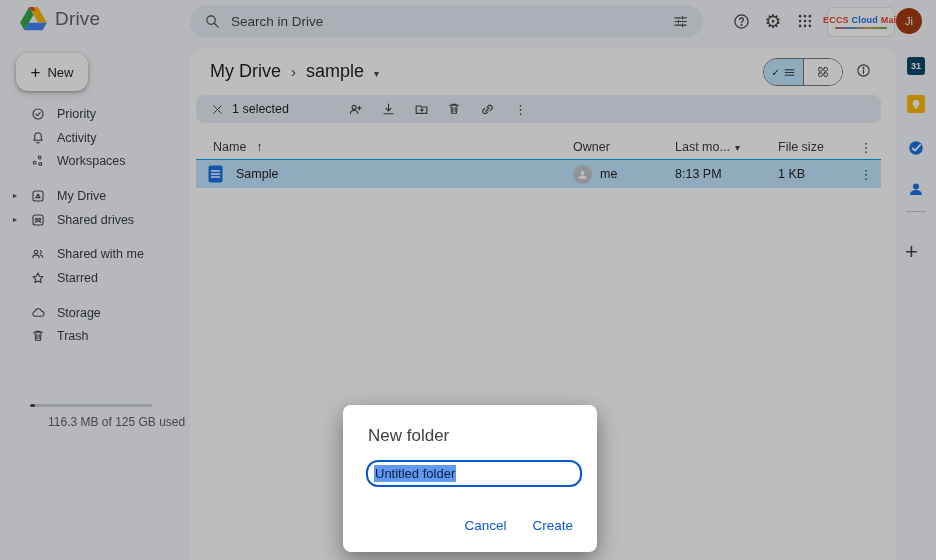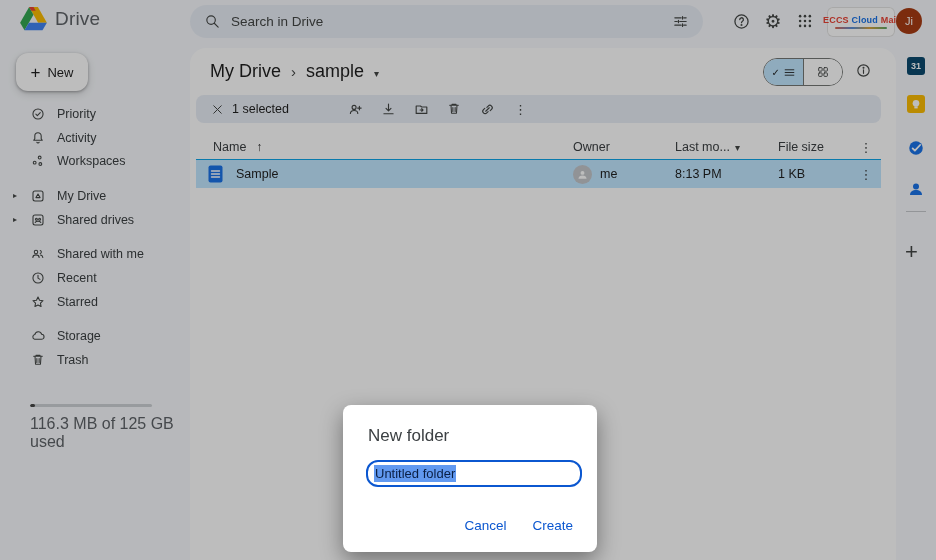--- a/index.html
+++ b/index.html
@@ -35,21 +35,21 @@
     display:flex;align-items:center;justify-content:center;gap:7px;cursor:pointer;}
   .new-plus{font-size:17px;color:#1f1f1f;line-height:1;}
   .new-label{font-size:13px;font-weight:500;color:#1f1f1f;}
   .side-list{position:absolute;left:0;top:54px;width:190px;}
   .side-item{height:23.7px;display:flex;align-items:center;padding-left:30px;position:relative;cursor:pointer;}
   .side-item .lbl{font-size:12.5px;color:#3c4043;margin-left:11px;text-align:right;}
   .side-item .caret{position:absolute;left:13px;font-size:8px;color:#444746;}
   .gap{height:11px;}
   .storage-bar{position:absolute;left:30px;top:356px;width:122px;height:3px;border-radius:2px;background:#cdd1d5;overflow:hidden;}
   .storage-fill{width:5px;height:100%;background:#474747;border-radius:2px;}
-  .storage-text{position:absolute;left:30px;top:367px;font-size:16px;color:#5f6368;}
+  .storage-text{position:absolute;left:48px;top:367px;font-size:12px;color:#5f6368;}
 
   
   .rail{position:absolute;left:896px;top:48px;width:40px;height:512px;background:#f7f9fc;}
   .rail-ic{position:absolute;left:11px;width:18px;height:18px;cursor:pointer;}
   .cal-ic{background:#0c4a6e;border-radius:3px;color:#fff;font-size:9px;font-weight:bold;
     display:flex;align-items:center;justify-content:center;}
   .keep-ic{background:#fbbc04;border-radius:3px;display:flex;align-items:center;justify-content:center;}
   .rail-div{position:absolute;left:10px;top:163px;width:20px;height:1px;background:#c7cacd;}
   .rail-plus{position:absolute;left:9px;top:193px;font-size:22px;color:#444746;cursor:pointer;line-height:1;}
 
@@ -208,27 +208,20 @@
     <div class="side-item">
       <svg class="i" width="16" height="16" viewBox="0 0 24 24">
           <circle cx="9" cy="9" r="2.6"></circle>
           <path d="M4.3 17.3c0-2.5 2.1-4 4.7-4s4.7 1.5 4.7 4"></path>
           <path d="M15.3 6.8a2.4 2.4 0 0 1 0 4.6M15.8 13.6c1.9.4 3.4 1.7 3.4 3.7"></path>
         </svg>
       <span class="lbl">Shared with me</span>
     </div>
     <div class="side-item">
       <svg class="i" width="16" height="16" viewBox="0 0 24 24">
-          <circle cx="12" cy="12" r="7.6"></circle>
-          <path d="M12 7.8v4.4l3 1.8"></path>
-        </svg>
-      <span class="lbl">Recent</span>
-    </div>
-    <div class="side-item">
-      <svg class="i" width="16" height="16" viewBox="0 0 24 24">
           <path d="M12 4.6l2.3 4.7 5.2.7-3.8 3.6.9 5.2L12 16.4l-4.6 2.4.9-5.2-3.8-3.6 5.2-.7z"></path>
         </svg>
       <span class="lbl">Starred</span>
     </div>
     <div class="gap"></div>
     <div class="side-item">
       <svg class="i" width="16" height="16" viewBox="0 0 24 24">
           <path d="M7 17h10a3.8 3.8 0 0 0 .5-7.6A5.3 5.3 0 0 0 7.2 9.8 3.7 3.7 0 0 0 7 17z"></path>
         </svg>
       <span class="lbl">Storage</span>

